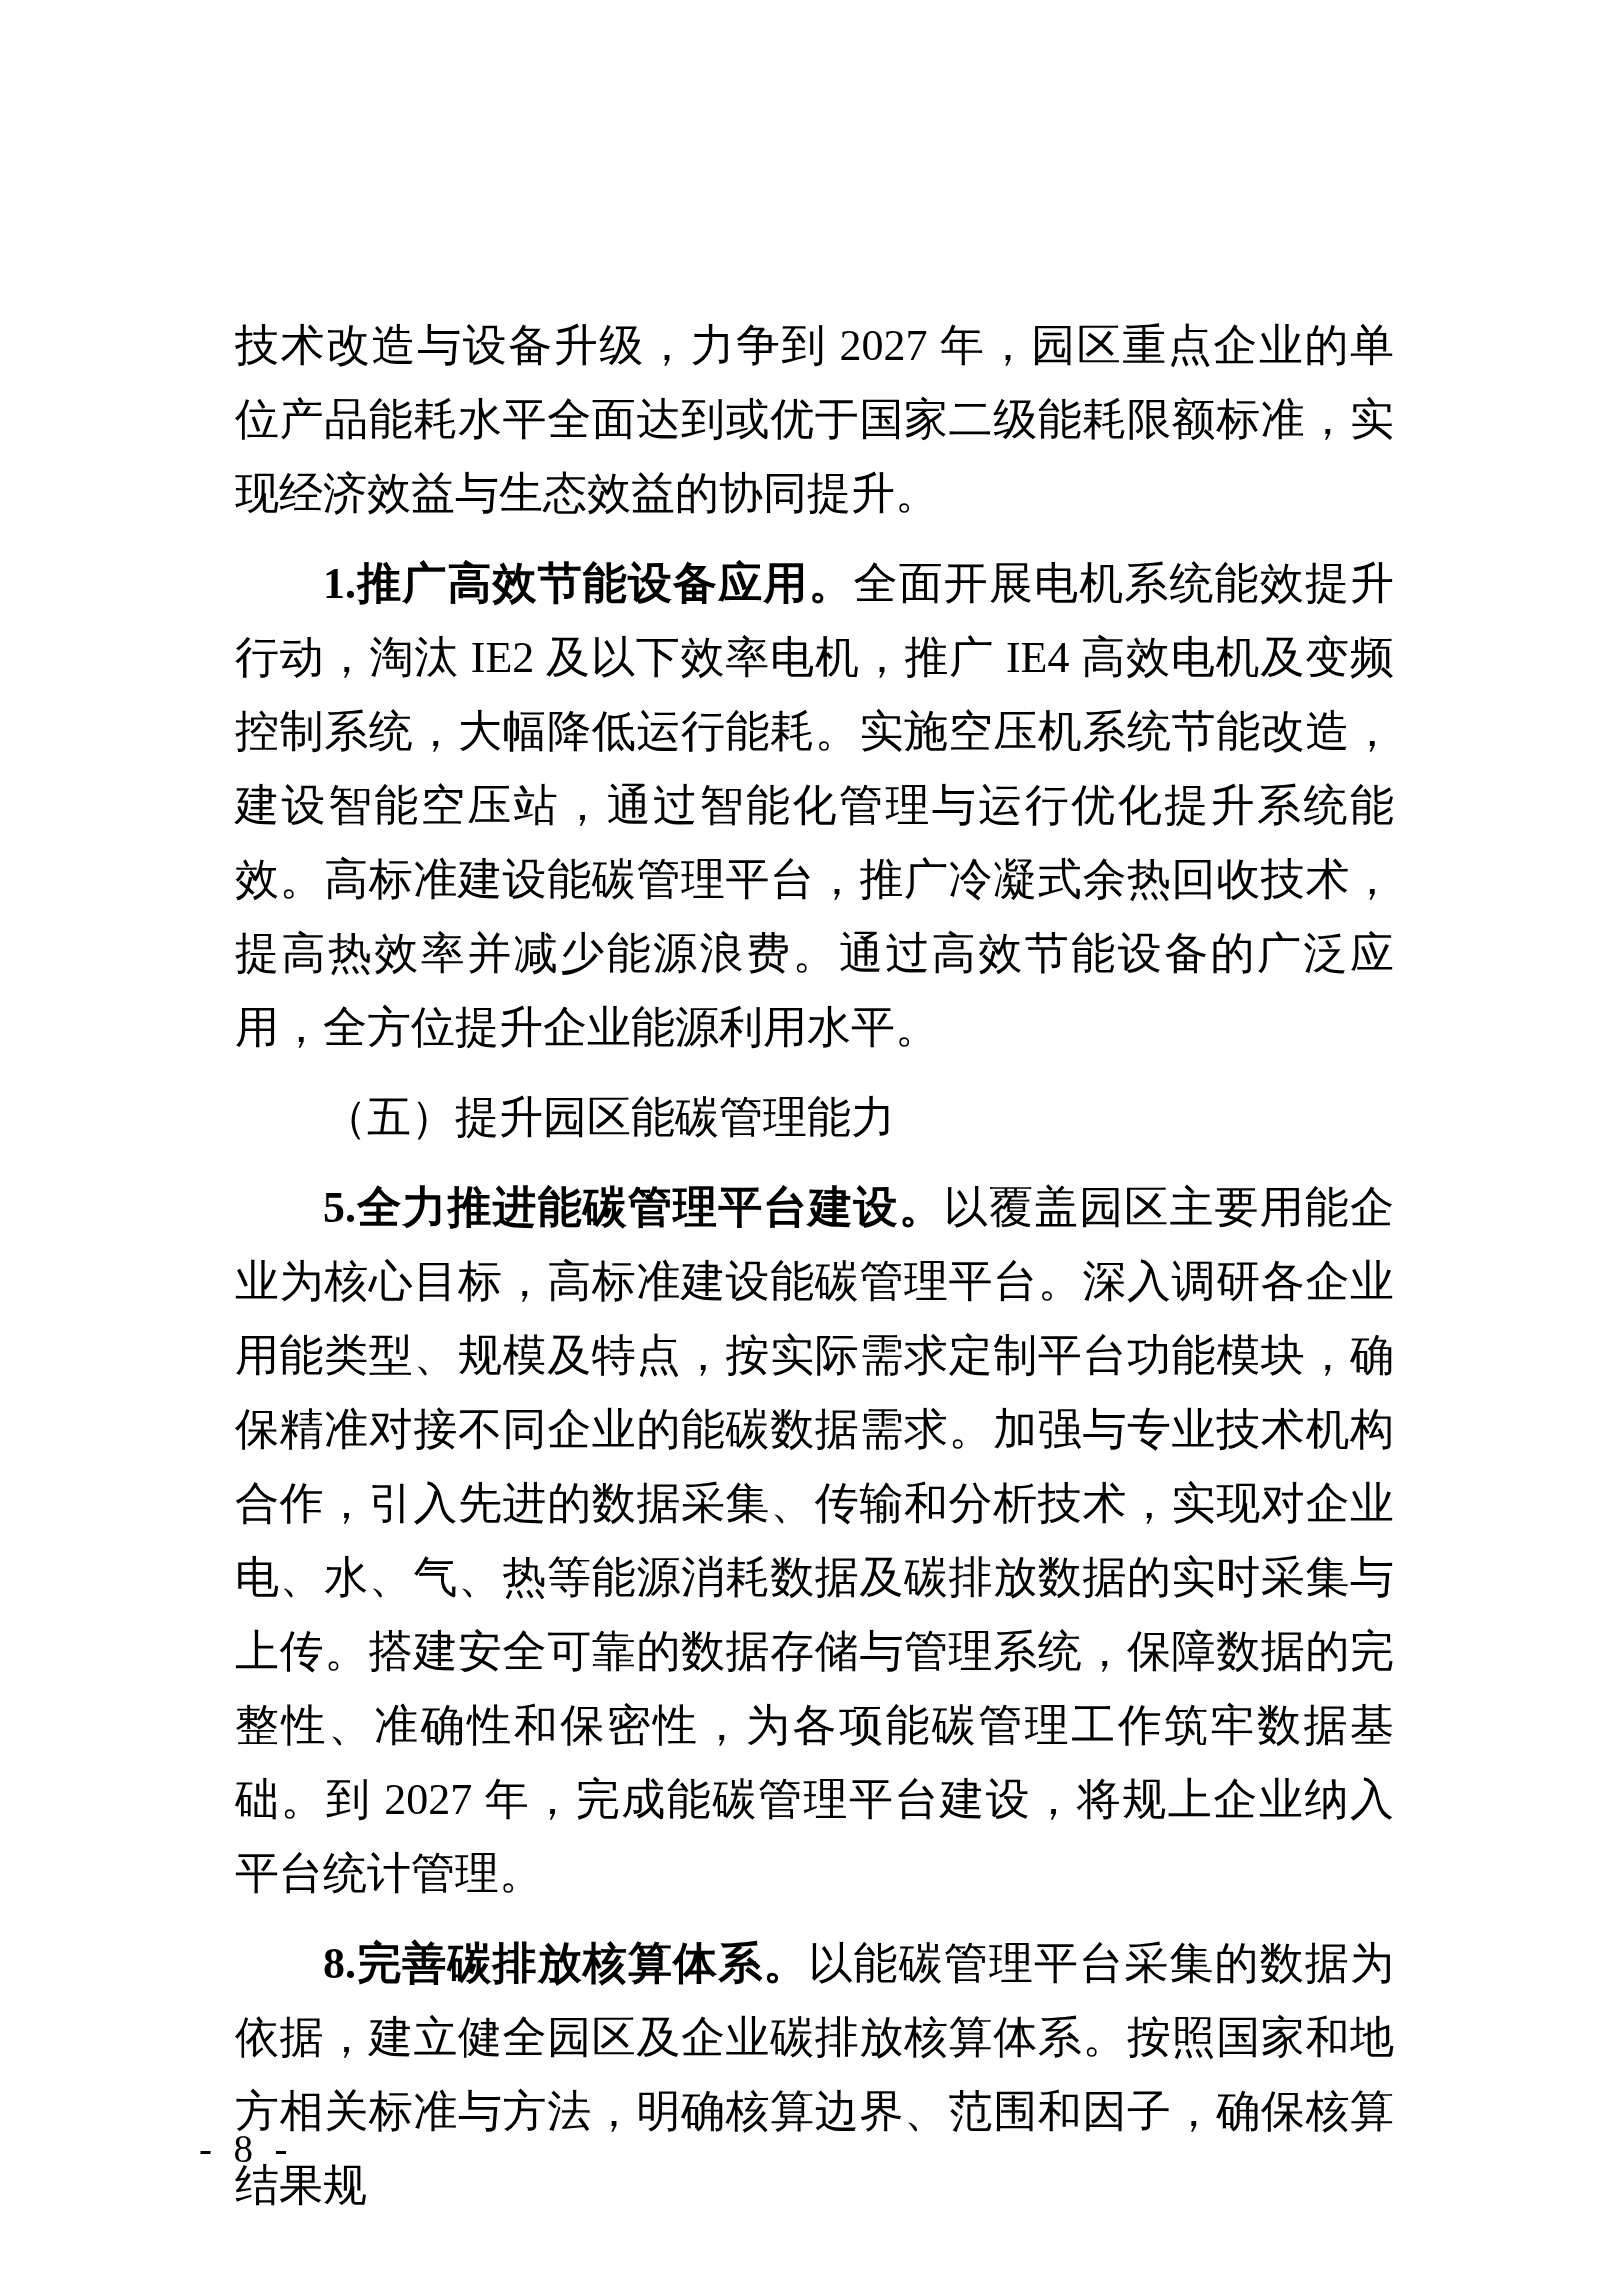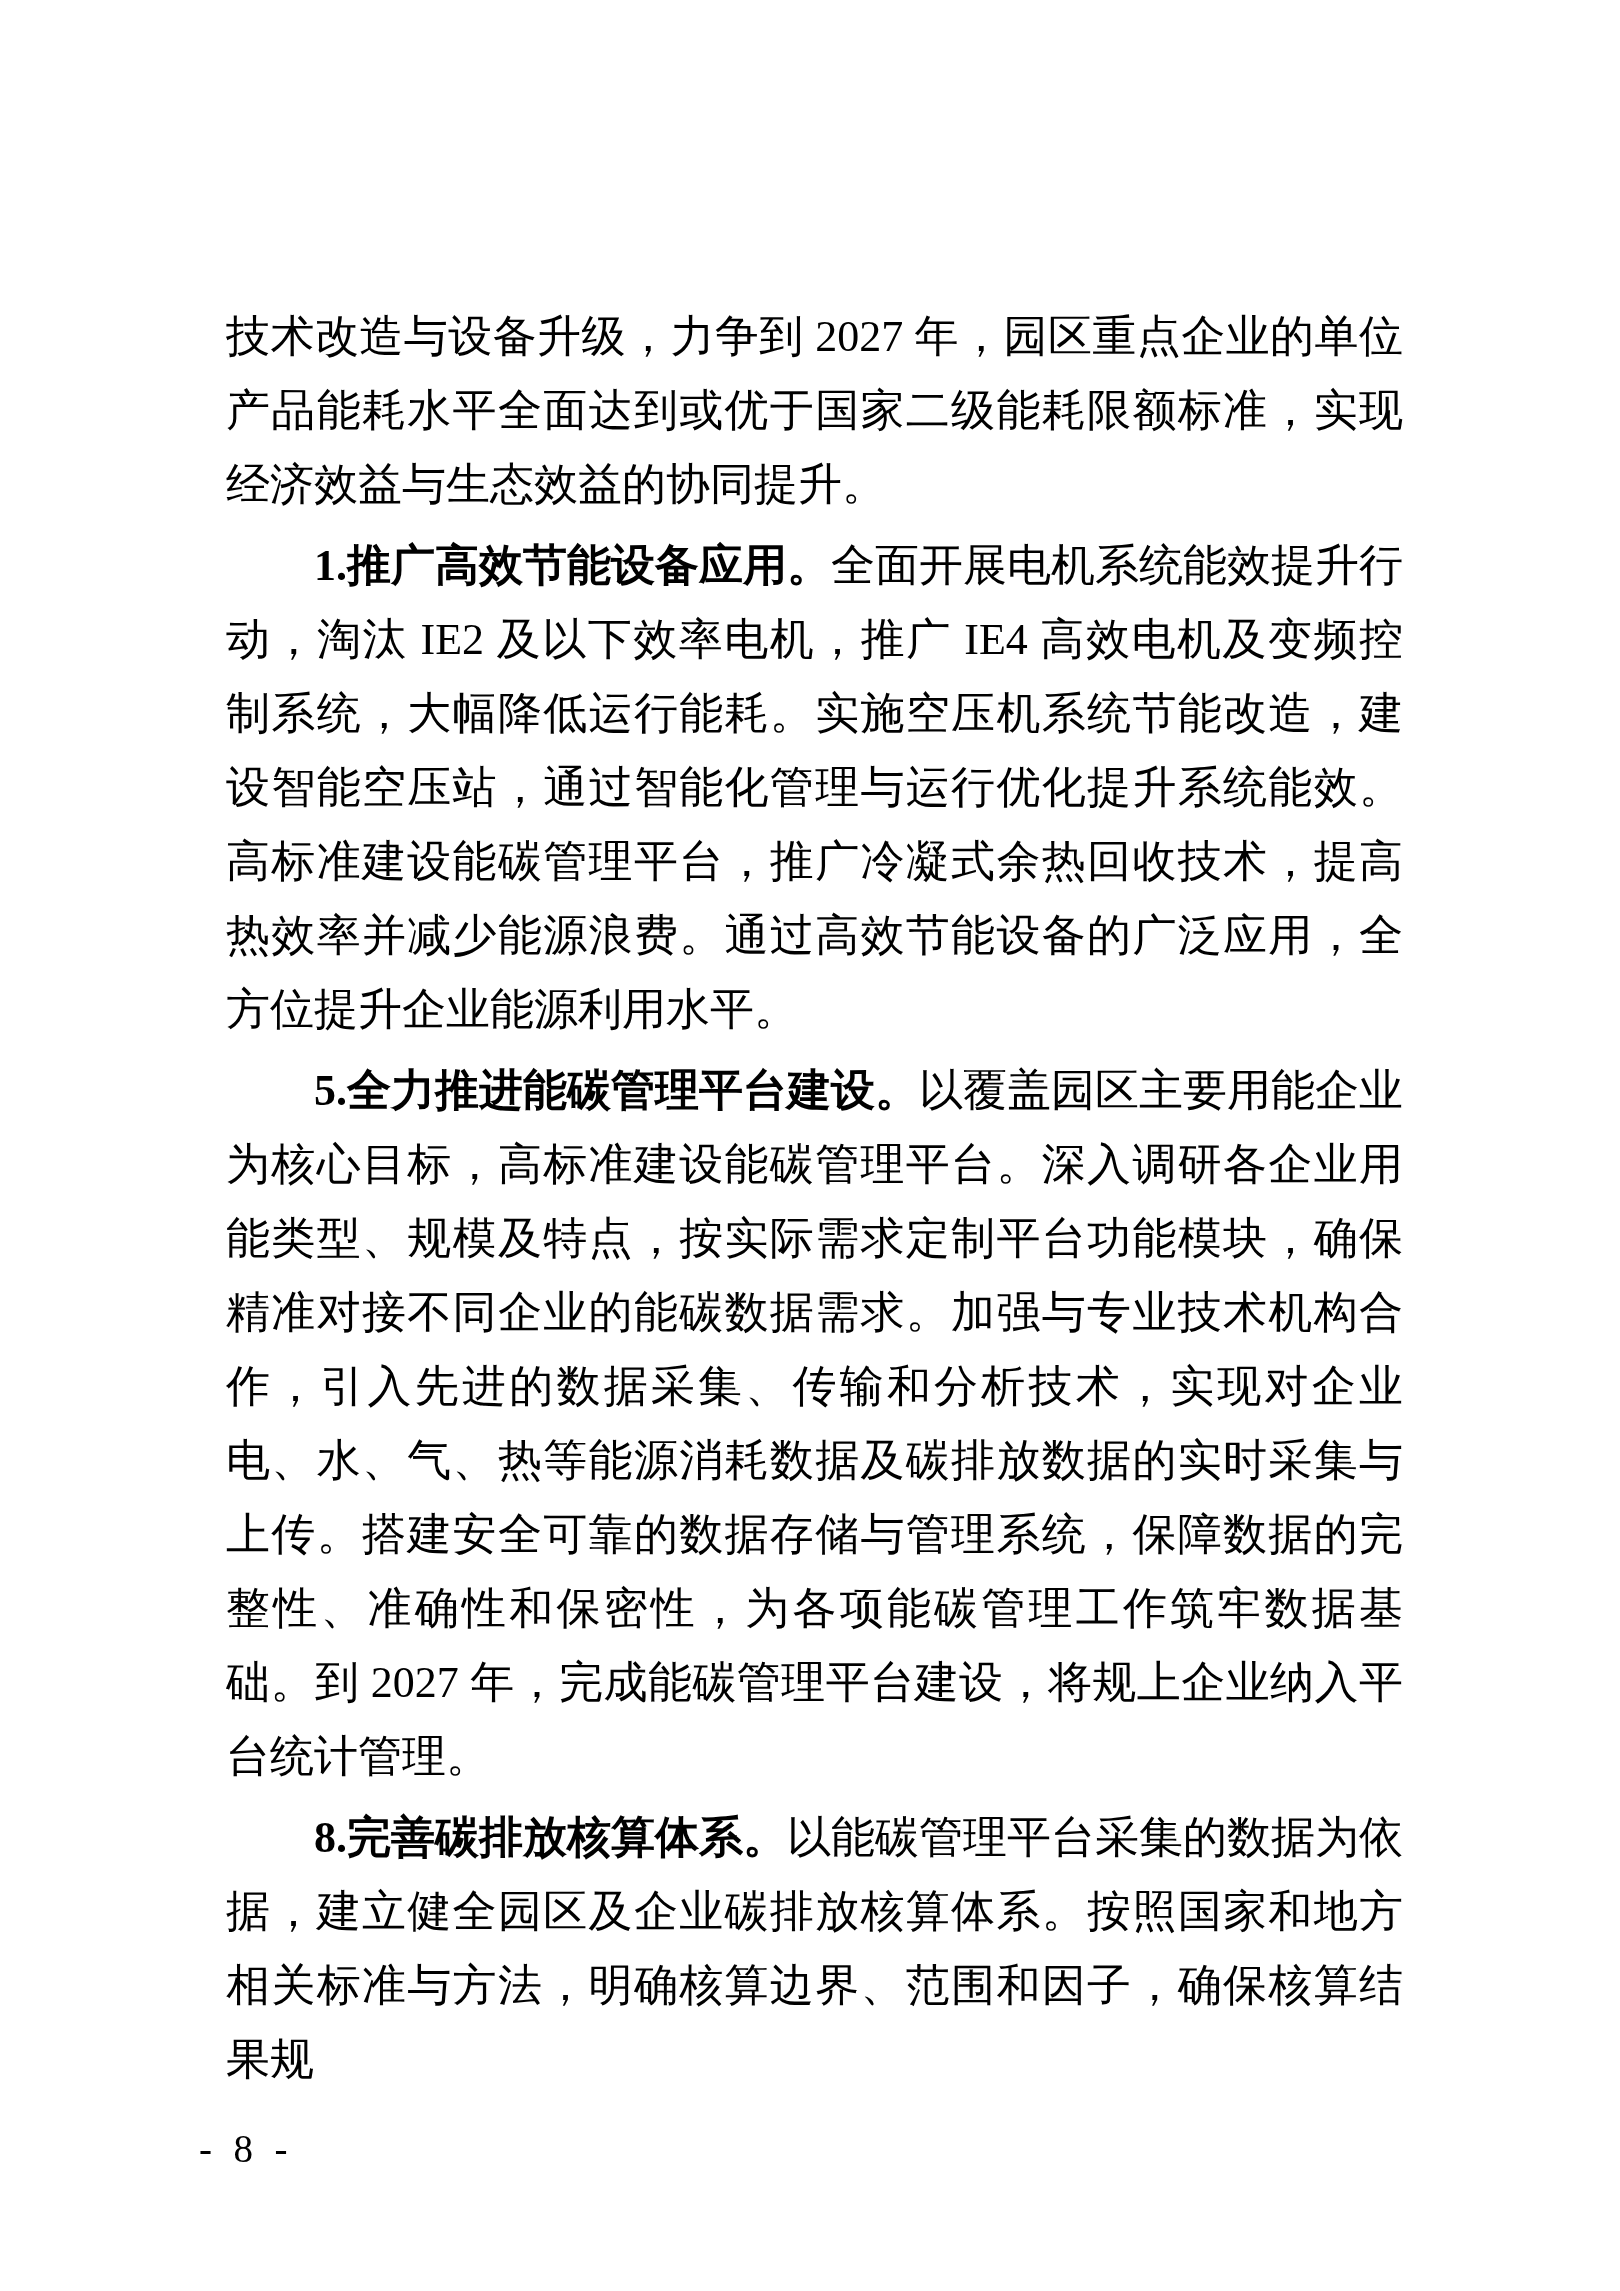--- a/index.html
+++ b/index.html
@@ -21,21 +21,21 @@
     left: 219px;
     top: 293px;
     width: 1191px;
     font-size: 44px;
     line-height: 74px;
     text-align: justify;
     text-justify: inter-character;
     letter-spacing: 0px;
   }
   .para {
-    margin: 7px;
+    margin: 16px;
     padding: 0;
   }
   .para.indent {
     text-indent: 88px;
   }
   .lead {
     font-weight: 700;
   }
   .section-heading {
     font-weight: 400;
@@ -55,20 +55,21 @@
 <body>
 
 <div class="page">
 
   <div class="content">
 
     <p class="para"><span>技术改造与设备升级，力争到 2027 年，园区重点企业的单位产品能耗水平全面达到或优于国家二级能耗限额标准，实现经济效益与生态效益的协同提升。</span></p>
 
     <p class="para indent"><span class="lead">1.推广高效节能设备应用。</span><span>全面开展电机系统能效提升行动，淘汰 IE2 及以下效率电机，推广 IE4 高效电机及变频控制系统，大幅降低运行能耗。实施空压机系统节能改造，建设智能空压站，通过智能化管理与运行优化提升系统能效。高标准建设能碳管理平台，推广冷凝式余热回收技术，提高热效率并减少能源浪费。通过高效节能设备的广泛应用，全方位提升企业能源利用水平。</span></p>
 
+    <p class="para indent section-heading"><span>（五）提升园区能碳管理能力</span></p>
 
     <p class="para indent"><span class="lead">5.全力推进能碳管理平台建设。</span><span>以覆盖园区主要用能企业为核心目标，高标准建设能碳管理平台。深入调研各企业用能类型、规模及特点，按实际需求定制平台功能模块，确保精准对接不同企业的能碳数据需求。加强与专业技术机构合作，引入先进的数据采集、传输和分析技术，实现对企业电、水、气、热等能源消耗数据及碳排放数据的实时采集与上传。搭建安全可靠的数据存储与管理系统，保障数据的完整性、准确性和保密性，为各项能碳管理工作筑牢数据基础。到 2027 年，完成能碳管理平台建设，将规上企业纳入平台统计管理。</span></p>
 
     <p class="para indent"><span class="lead">8.完善碳排放核算体系。</span><span>以能碳管理平台采集的数据为依据，建立健全园区及企业碳排放核算体系。按照国家和地方相关标准与方法，明确核算边界、范围和因子，确保核算结果规</span></p>
 
   </div>
 
   <div class="page-number">- 8 -</div>
 
 </div>

